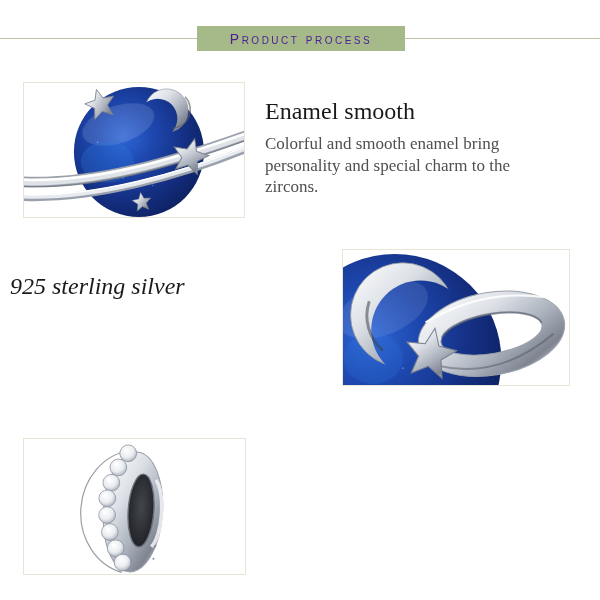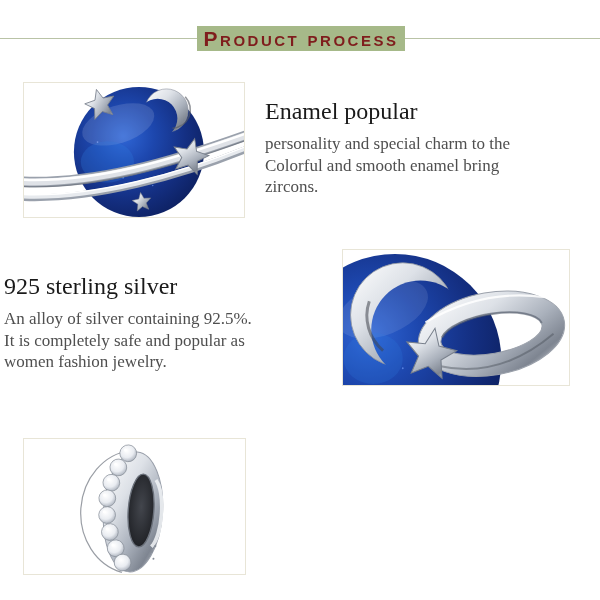--- a/index.html
+++ b/index.html
@@ -29,44 +29,43 @@
     left: 197px; top: 26px;
     width: 208px; height: 25px;
     background: #a6b989;
     display: flex;
     align-items: center;
     justify-content: center;
   }
   .header-box .hdr-text {
     font-family: "Liberation Sans", sans-serif;
     font-variant: small-caps;
-    font-size: 21px;
+    font-size: 14px;
     line-height: 1;
     letter-spacing: 2.5px;
-    color: #7f1d1d;
+    color: #4c1d95;
     white-space: nowrap;
-    font-weight: bold;
   }
   
   figure.photo {
     position: absolute;
     margin: 0;
     background: #ffffff;
     border: 1px solid #e8e5d7;
     box-sizing: border-box;
     overflow: hidden;
   }
   #fig-enamel { left: 23px;  top: 82px;  width: 222px; height: 136px; }
   #fig-silver { left: 342px; top: 249px; width: 228px; height: 137px; }
   #fig-pave   { left: 23px;  top: 438px; width: 223px; height: 137px; }
   figure.photo svg { display: block; width: 100%; height: 100%; }
   
   .copy { position: absolute; }
   #copy-enamel { left: 265px; top: 97px;  width: 330px; }
-  #copy-silver { left: 4px;  top: 272px; width: 335px; }
+  #copy-silver { left: 10px;  top: 272px; width: 335px; font-style: italic; }
   #copy-pave   { left: 268px; top: 451px; width: 330px; }
   .copy h2 {
     margin: 0;
     font-weight: normal;
     font-size: 24px;
     line-height: 28px;
     color: #1a1a1a;
     font-family: "Liberation Serif", serif;
   }
   .copy .body {
@@ -143,35 +142,30 @@
         <path d="M-6,113 C 70,117 160,91 228,63" stroke="#ffffff" stroke-width="1.4" fill="none"></path>
       </g>
       <circle cx="144" cy="28" r="22" fill="url(#silvA)" stroke="#8b919c" stroke-width="0.6" mask="url(#moonMask1)"></circle>
       <path d="M150,46 A19,19 0 0 0 163,14" stroke="#565b64" stroke-width="1.6" fill="none" opacity="0.65"></path>
       <use href="#star5" transform="translate(77 22) rotate(-15) scale(16)" fill="url(#silvA)" stroke="#79808c" stroke-width="0.05"></use>
       <use href="#star5" transform="translate(168 75) rotate(14) scale(19)" fill="url(#silvA)" stroke="#79808c" stroke-width="0.05"></use>
       <use href="#star5" transform="translate(119 121) rotate(-8) scale(10)" fill="url(#silvA)" stroke="#79808c" stroke-width="0.05"></use>
     </svg>
   </figure>
   <div class="copy" id="copy-enamel">
-    <h2>Enamel popular</h2>
+    <h2>Enamel smooth</h2>
     <p class="body">
+      <span class="ln">Colorful and smooth enamel bring</span>
       <span class="ln">personality and special charm to the</span>
-      <span class="ln">Colorful and smooth enamel bring</span>
       <span class="ln">zircons.</span>
     </p>
   </div>
 
   <div class="copy" id="copy-silver">
     <h2>925 sterling silver</h2>
-    <p class="body">
-      <span class="ln">An alloy of silver containing 92.5%.</span>
-      <span class="ln">It is completely safe and popular as</span>
-      <span class="ln">women fashion jewelry.</span>
-    </p>
   </div>
   <figure class="photo" id="fig-silver" aria-label="Close-up of the silver ring band with a star and crescent moon against the blue enamel bead">
     <svg viewBox="0 0 228 137">
       <circle cx="52" cy="112" r="108" fill="url(#beadG)"></circle>
       <ellipse cx="40" cy="60" rx="48" ry="26" fill="#ffffff" opacity="0.10" transform="rotate(-22 40 60)"></ellipse>
       <ellipse cx="30" cy="110" rx="30" ry="26" fill="#2e7ae0" opacity="0.22"></ellipse>
       <circle cx="24" cy="78" r="1" fill="#9dbcff" opacity="0.6"></circle>
       <circle cx="60" cy="120" r="0.9" fill="#7fa8ff" opacity="0.6"></circle>
       <g transform="rotate(-10 150 85)">
         <path fill-rule="evenodd" fill="url(#silvA)" stroke="#9ba1ab" stroke-width="1" d="M75,85 a75,42 0 1 0 150,0 a75,42 0 1 0 -150,0 Z M98,85 a52,20 0 1 0 104,0 a52,20 0 1 0 -104,0 Z"></path>

